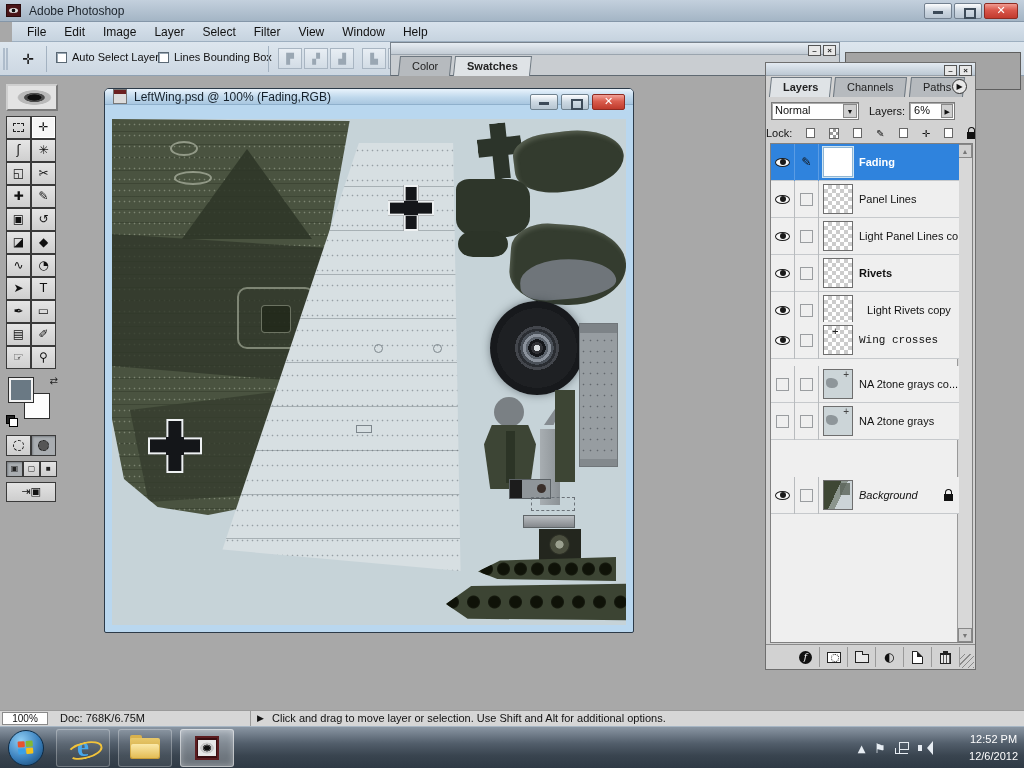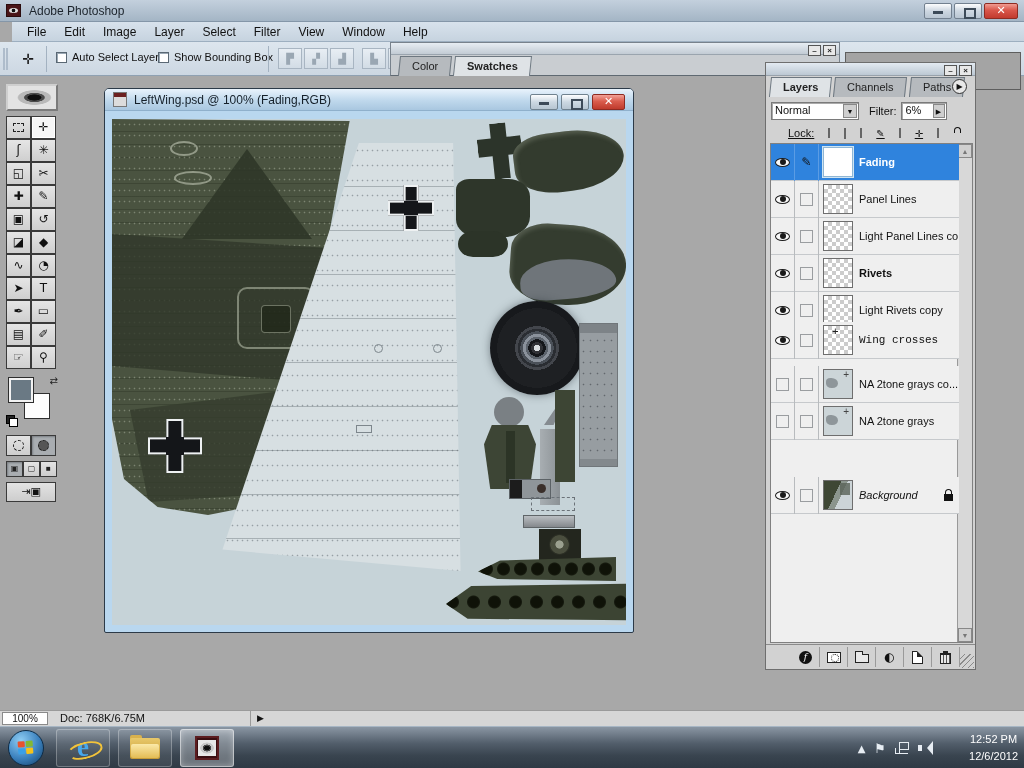--- a/index.html
+++ b/index.html
@@ -91,21 +91,21 @@
   #tb-screens { display:flex; margin-top:5px; }
   .scr-btn { width:17px; height:16px; border:1px solid #3a3a3a; background:linear-gradient(#e3e3e3,#cdcdcd);
     font-size:8px; line-height:14px; text-align:center; color:#222; }
   .scr-btn.pressed { background:#a9adb1; box-shadow:inset 1px 1px 2px #7c8084; }
   #tb-ir { margin-top:5px; width:50px; height:20px; border:1px solid #3a3a3a;
     background:linear-gradient(#e3e3e3,#cdcdcd); text-align:center; font-size:11px; line-height:18px; color:#111; }
 
   
   #docwin { position:absolute; left:104px; top:88px; width:530px; height:545px;
     background:#b9d7ef; border:1px solid #2c3a48; border-radius:5px 5px 2px 2px; }
-  #doc-title { height:22px; background:linear-gradient(#e9f3fc,#bfd8ec 55%,#a9c7e0);
+  #doc-title { height:16px; background:linear-gradient(#e9f3fc,#bfd8ec 55%,#a9c7e0);
     border-bottom:1px solid #8fb0cc; border-radius:4px 4px 0 0; display:flex; align-items:center; }
   #doc-ico { width:14px; height:15px; margin:0 7px 0 8px; background:#dcdcdc; border:1px solid #777; position:relative; }
   #doc-ico::before { content:""; position:absolute; left:0; top:0; width:12px; height:4px; background:#6b2020; }
   #doc-title-text { font-size:12px; color:#15202a; }
   .dbtns { position:absolute; right:8px; top:5px; display:flex; gap:3px; }
   .dbtn { width:28px; height:16px; border:1px solid #70828f; border-radius:2px;
     background:linear-gradient(#fdfeff,#ccd8e2 50%,#b6c5d1); position:relative; }
   .dbtn.close { width:33px; background:linear-gradient(#f2a298,#da5d4e 45%,#bf3a2c); border-color:#8e2b22; }
   #canvas { position:absolute; left:7px; top:30px; width:514px; height:506px; background:#c6d3d8; overflow:hidden; }
 
@@ -211,21 +211,21 @@
   #blend-select { width:88px; height:18px; background:#fff; border:1px solid #7a7a7a;
     box-shadow:inset 1px 1px 0 #aaa; font-size:11px; padding:1px 3px; position:relative; color:#111; }
   #blend-select .drop { position:absolute; right:1px; top:1px; width:14px; height:14px; background:#cfcfcf;
     border:1px solid #888; font-size:7px; text-align:center; line-height:13px; }
   #opacity-label { font-size:11px; color:#111; margin-left:6px; }
   #opacity-field { width:46px; height:18px; background:#fff; border:1px solid #7a7a7a;
     box-shadow:inset 1px 1px 0 #aaa; font-size:11px; padding:1px 4px; position:relative; color:#111; }
   #opacity-field .drop { position:absolute; right:1px; top:1px; width:12px; height:14px; background:#cfcfcf;
     border:1px solid #888; font-size:7px; text-align:center; line-height:13px; }
   #lp-lock { position:absolute; left:0; top:60px; width:100%; height:20px; display:flex; align-items:center;
-    padding:0 22px; gap:14px; font-size:11px; color:#111;text-decoration:underline; }
+    padding:0 0; gap:14px; font-size:11px; color:#111; }
   .lock-cb { width:10px; height:10px; background:#fff; border:1px solid #666; }
   .lock-ic { font-size:10px; color:#111; font-family:"DejaVu Sans",sans-serif; }
   .checker-mini { width:11px; height:11px; background-color:#fff;
     background-image:linear-gradient(45deg,#999 25%,transparent 25%,transparent 75%,#999 75%),
       linear-gradient(45deg,#999 25%,transparent 25%,transparent 75%,#999 75%);
     background-position:0 0,3px 3px; background-size:6px 6px; border:1px solid #666; }
   .padlock { position:relative; width:9px; height:7px; background:#111; margin-top:4px; }
   .padlock::before { content:""; position:absolute; left:1px; top:-5px; width:5px; height:5px;
     border:1.5px solid #111; border-bottom:none; border-radius:4px 4px 0 0; }
 
@@ -374,21 +374,21 @@
   <div id="optionsbar">
     <div id="opt-grip"></div>
     <div id="opt-tool" class="ico">✛</div>
     <div class="vsep" style="left:46px"></div>
     <label class="opt-check" style="left:56px">
       <span class="checkbox"></span>
       <span>Auto Select Layer</span>
     </label>
     <label class="opt-check" style="left:158px">
       <span class="checkbox"></span>
-      <span>Show Bounding Box</span>
+      <span>Lines Bounding Box</span>
     </label>
     <div class="vsep" style="left:268px"></div>
     <div class="align-group" style="left:278px" id="align-g1">
         <div class="abtn ico">▛</div>
         <div class="abtn ico">▞</div>
         <div class="abtn ico">▟</div>
       </div>
     <div class="align-group" style="left:362px" id="align-g2">
         <div class="abtn ico">▙</div>
         <div class="abtn ico">▚</div>
@@ -524,21 +524,21 @@
         <div class="p-tab active"><span>Layers</span></div>
         <div class="p-tab"><span>Channels</span></div>
         <div class="p-tab"><span>Paths</span></div>
       </div>
     <div id="lp-menu-btn">▶</div>
     <div id="lp-controls">
       <div id="blend-select">
         <span>Normal</span>
         <span class="drop">▼</span>
       </div>
-      <span id="opacity-label">Filter:</span>
+      <span id="opacity-label">Layers:</span>
       <div id="opacity-field">
         <span>6%</span>
         <span class="drop">▶</span>
       </div>
     </div>
     <div id="lp-lock">
       <span>Lock:</span>
       <span class="lock-cb"></span>
       <span class="checker-mini"></span>
       <span class="lock-cb"></span>
@@ -586,21 +586,21 @@
         <div class="layer-row" style="top: 111px; font-weight: bold;">
           <div class="lr-cell">
             <span class="eye"></span>
           </div>
           <div class="lr-cell">
             <span class="empty-box"></span>
           </div>
           <div class="thumb thumb--checker"></div>
           <span class="layer-name">Rivets</span>
         </div>
-        <div class="layer-row" style="top: 148px;">
+        <div class="layer-row" style="top: 148px; text-align: center;">
           <div class="lr-cell">
             <span class="eye"></span>
           </div>
           <div class="lr-cell">
             <span class="empty-box"></span>
           </div>
           <div class="thumb thumb--checker"></div>
           <span class="layer-name">Light Rivets copy</span>
         </div>
         <div class="layer-row" style="top: 178px; font-family: Liberation Mono, monospace;">
@@ -666,20 +666,21 @@
         </div>
       </div>
     <div id="lp-grip"></div>
   </div>
 
   <div id="statusbar">
     <div id="sb-zoom">100%</div>
     <div id="sb-doc">Doc: 768K/6.75M</div>
     <div id="sb-sep"></div>
     <div id="sb-arrow" class="ico">▶</div>
+    <div id="sb-hint">Click and drag to move layer or selection.  Use Shift and Alt for additional options.</div>
   </div>
 
   <div id="taskbar">
     <div id="start-orb">
       <div id="orb-flag">
         <span class="fl-r"></span>
           <span class="fl-g"></span>
           <span class="fl-b"></span>
           <span class="fl-y"></span>
       </div>

